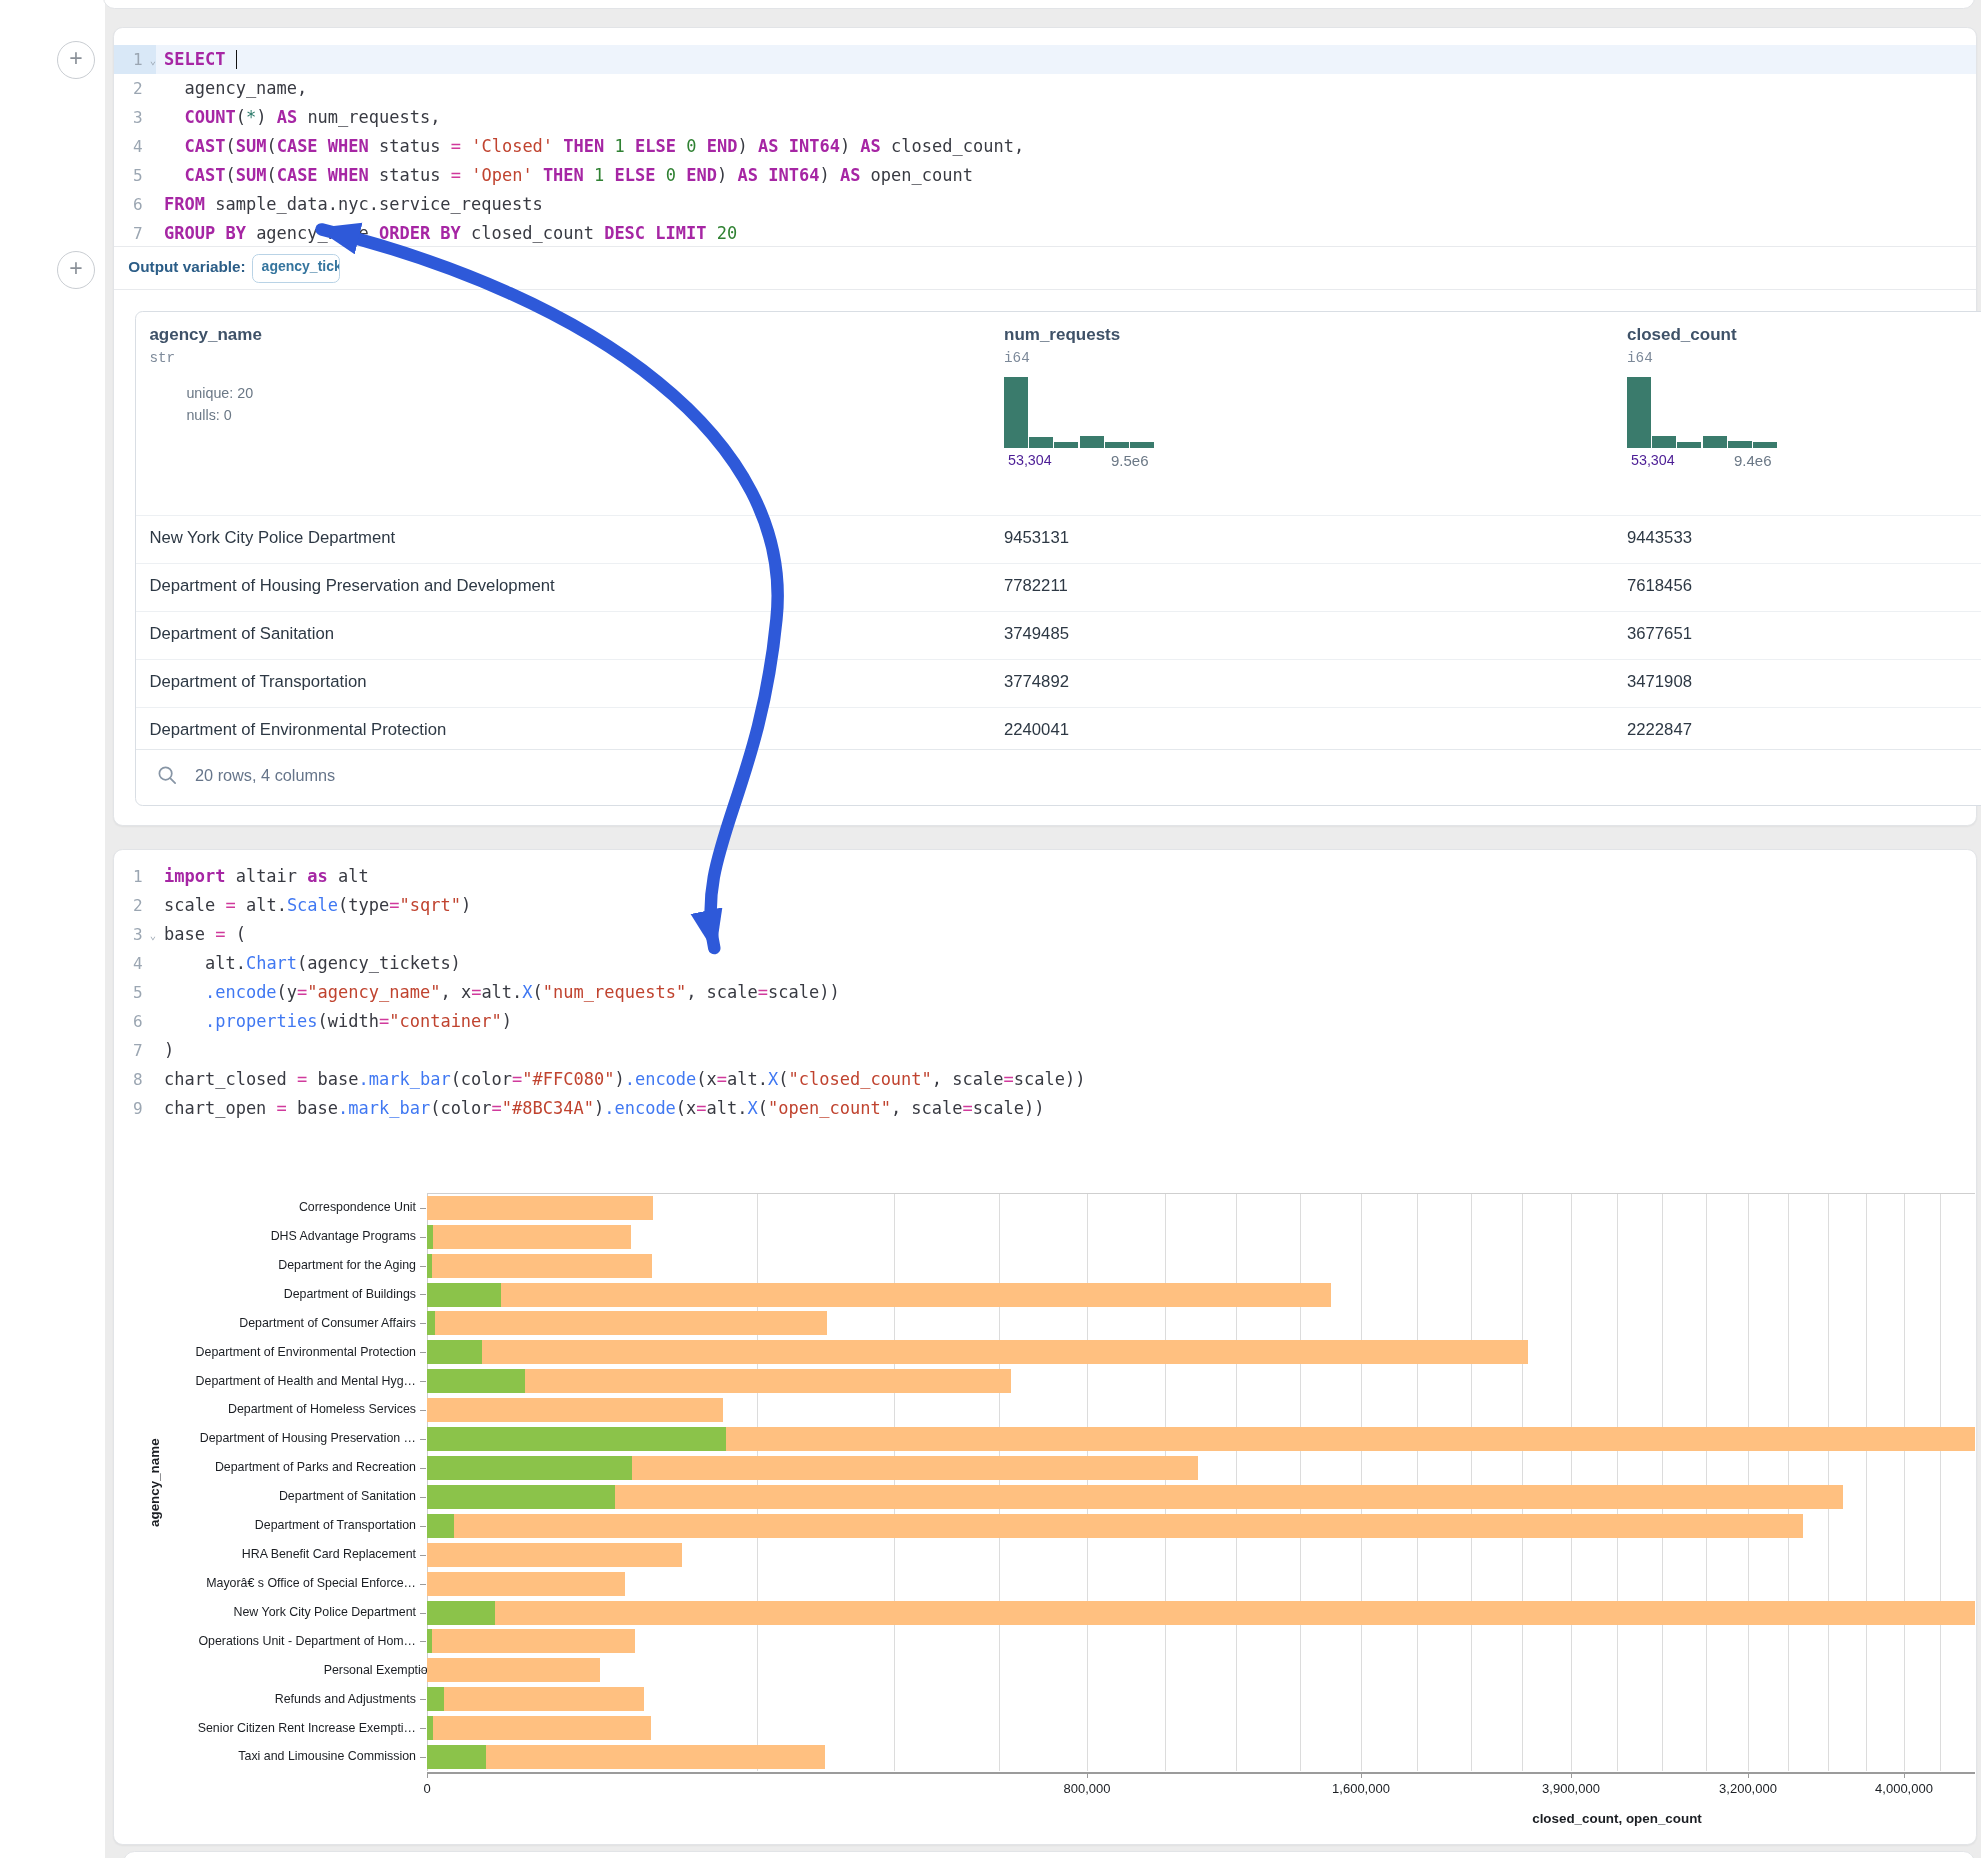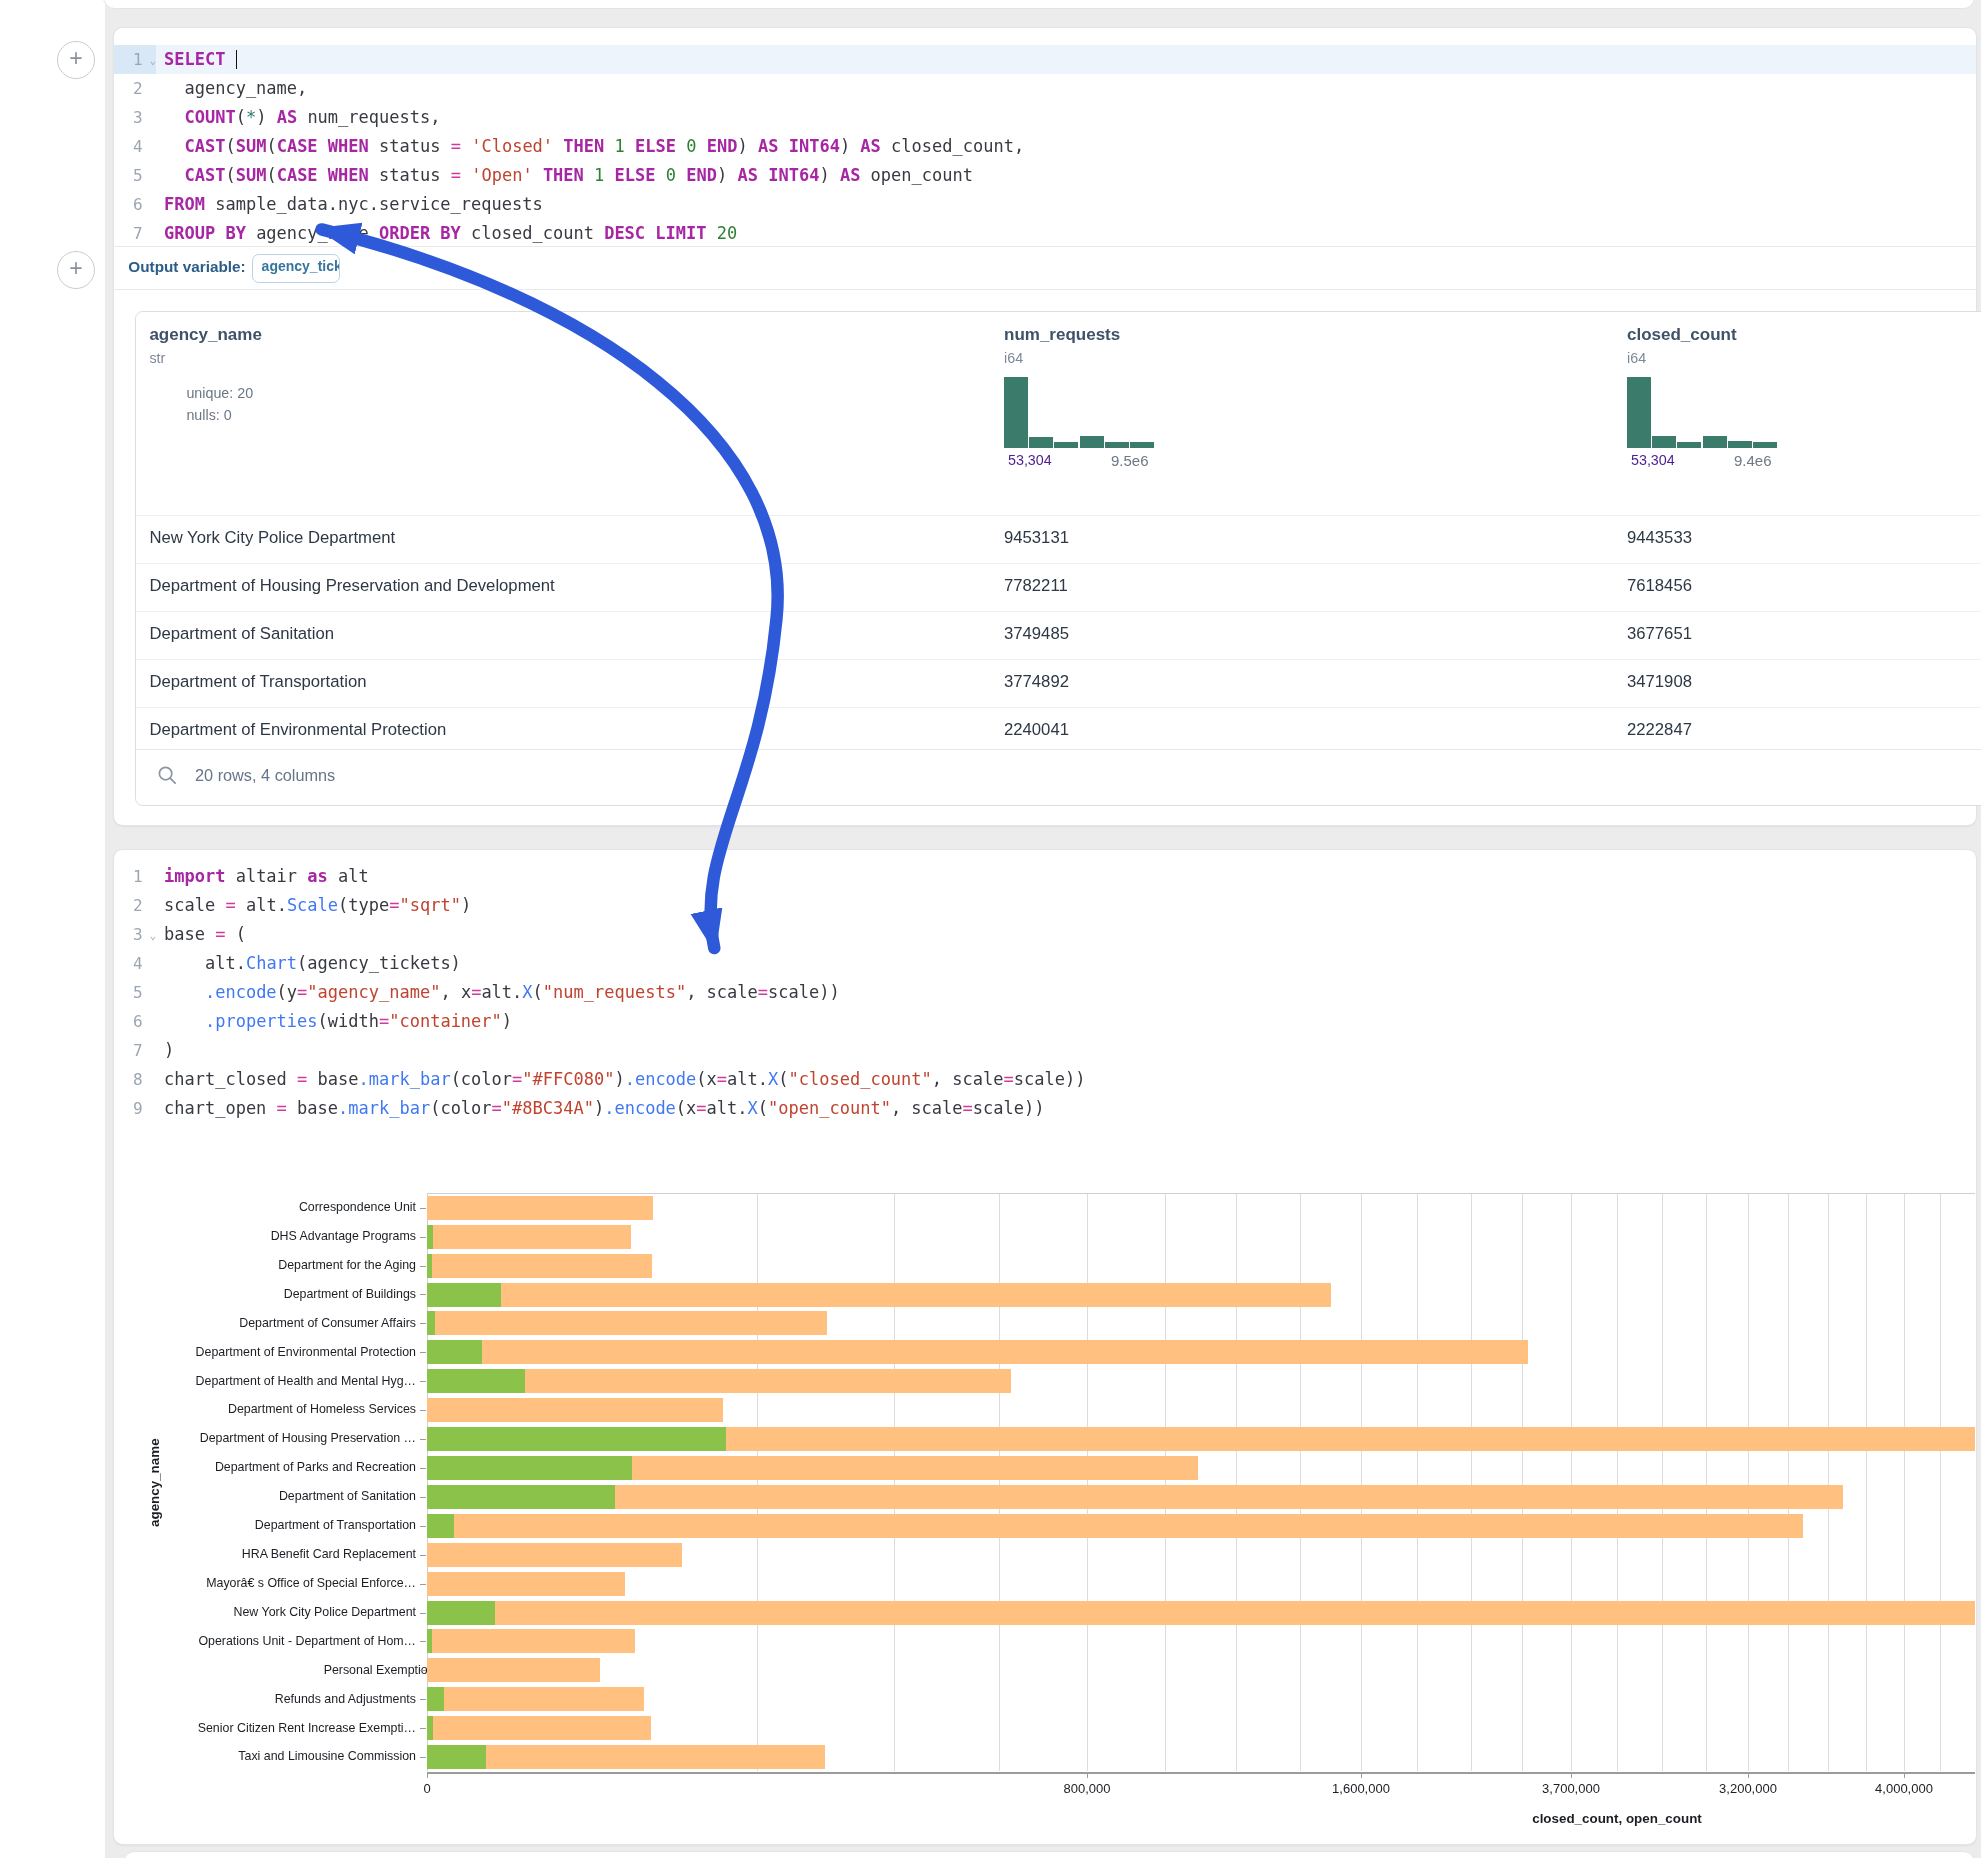--- a/index.html
+++ b/index.html
@@ -34,21 +34,21 @@
   
   .outvar-row{position:absolute;left:0;right:0;top:218px;height:42px;border-top:1px solid #e8eaed;border-bottom:1px solid #e8eaed;}
   .outvar-label{position:absolute;left:14.3px;top:10.5px;font-size:15.3px;font-weight:bold;color:#2b5d87;}
   .outvar-pill{position:absolute;left:138px;top:6.7px;width:86px;height:27px;border:1px solid #b9d3e6;border-radius:6.7px;background:#fff;
      overflow:hidden;cursor:pointer;}
   .outvar-pill span{display:inline-block;margin:3.8px 0 0 8.6px;font-size:14px;font-weight:bold;color:#35759e;white-space:nowrap;}
   
   .tbl{position:absolute;left:21px;top:283px;width:1859px;height:493px;border:1px solid #d9dee4;border-radius:7.6px;background:#fff;}
   .tbl .hdr{position:absolute;left:0;top:0;right:0;height:203px;}
   .col-name{position:absolute;top:13.4px;font-size:17px;font-weight:bold;color:#3f5268;}
-  .col-type{position:absolute;top:38px;font-size:14.3px;color:#7c8999;}
+  .col-type{position:absolute;top:38px;font-size:14.3px;color:#7c8999;font-family:Liberation Mono, monospace;}
   .col-stat{position:absolute;font-size:14.3px;color:#6b7886;margin-left:37px;}
   .hist{position:absolute;top:65px;width:151px;height:71px;}
   .hist .hbar{position:absolute;bottom:0;background:#3a7b6c;}
   .hist-min{position:absolute;top:140px;font-size:14.3px;color:#4c1d95;}
   .hist-max{position:absolute;top:140px;font-size:15px;color:#6b7886;}
   .tbl-rows{position:absolute;left:0;right:0;top:203px;}
   .tbl-row{position:relative;height:47px;border-top:1px solid #edf0f3;}
   .tbl-row .c{position:absolute;top:12.4px;font-size:16.7px;color:#2d3844;white-space:nowrap;}
   .tbl-footer{position:absolute;left:0;right:0;top:437px;height:55px;border-top:1px solid #e4e8ec;}
   .tbl-footer .txt{position:absolute;left:59px;top:16.3px;font-size:16.3px;color:#66758a;}
@@ -278,21 +278,21 @@
       <div class="cat-tick" style="left: 306px; top: 580px;"></div>
       <div class="bar" style="left: 313px; top: 568px; width: 398px; background: rgb(255, 192, 128);"></div>
       <div class="bar" style="left: 313px; top: 568px; width: 59px; background: rgb(139, 195, 74);"></div>
       <div class="x-tick" style="left: 313px; top: 595px;"></div>
       <div class="x-ticklabel" style="left: 313px; top: 604px;">0</div>
       <div class="x-tick" style="left: 973px; top: 595px;"></div>
       <div class="x-ticklabel" style="left: 973px; top: 604px;">800,000</div>
       <div class="x-tick" style="left: 1247px; top: 595px;"></div>
       <div class="x-ticklabel" style="left: 1247px; top: 604px;">1,600,000</div>
       <div class="x-tick" style="left: 1457px; top: 595px;"></div>
-      <div class="x-ticklabel" style="left: 1457px; top: 604px;">3,700,000</div>
+      <div class="x-ticklabel" style="left: 1457px; top: 604px;">3,900,000</div>
       <div class="x-tick" style="left: 1634px; top: 595px;"></div>
       <div class="x-ticklabel" style="left: 1634px; top: 604px;">3,200,000</div>
       <div class="x-tick" style="left: 1790px; top: 595px;"></div>
       <div class="x-ticklabel" style="left: 1790px; top: 604px;">4,000,000</div>
       <div class="x-title" style="left: 1503px; top: 634px;">closed_count, open_count</div>
       <div class="y-title" style="left: 32.5px; top: 350px;">agency_name</div>
     </div>
 </div>
 
 <div class="peek-bottom"></div>

